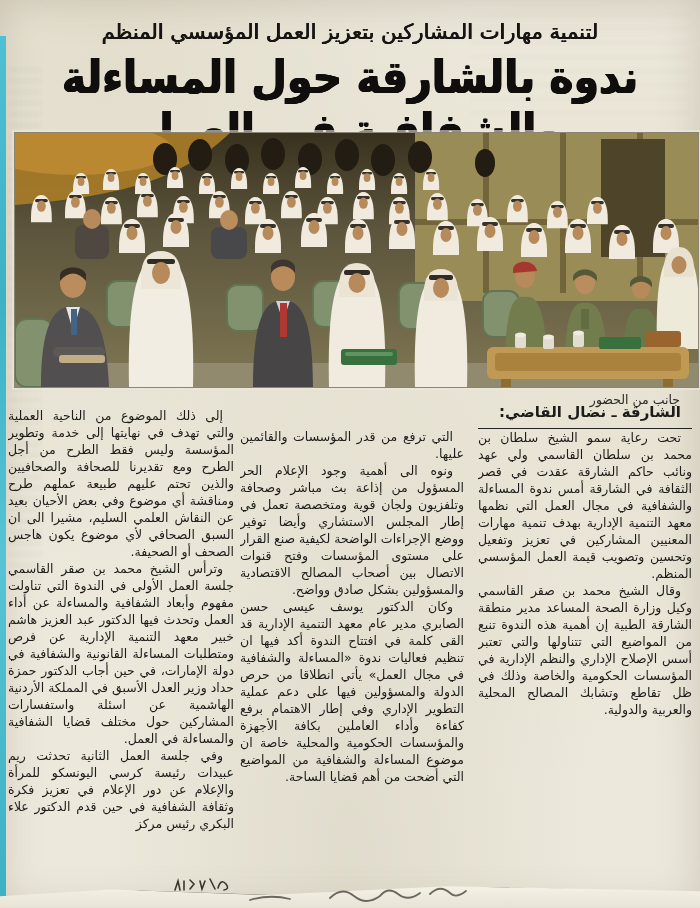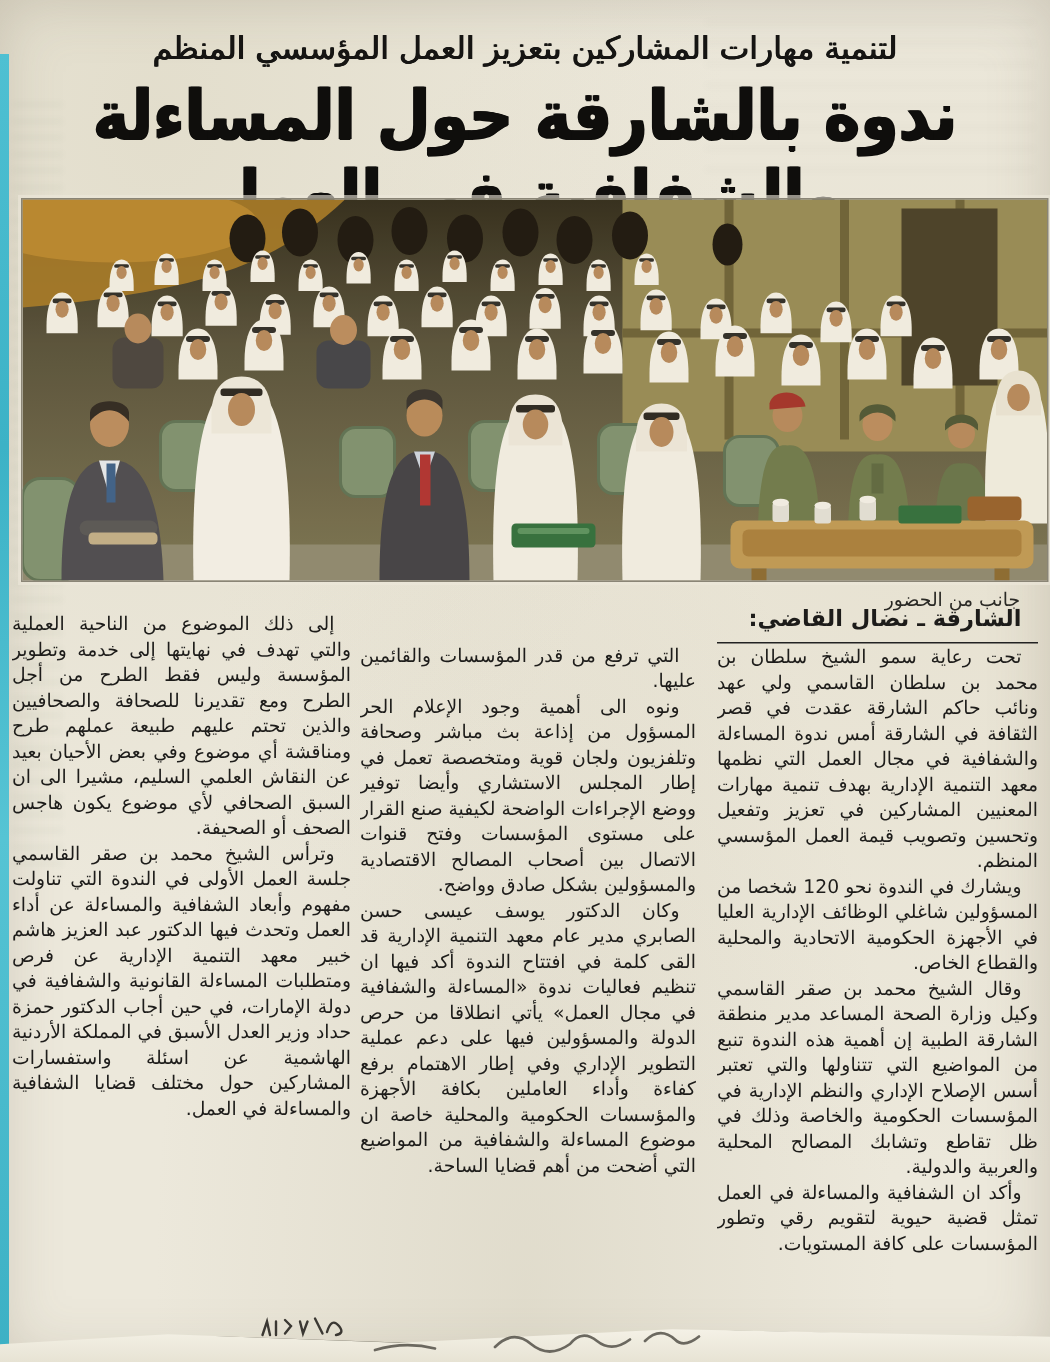--- a/index.html
+++ b/index.html
@@ -249,34 +249,33 @@
 
       <rect width="683" height="254" fill="#c8a060" opacity=".07"></rect>
     </svg>
   </div>
 
   <div class="caption" dir="rtl">جانب من الحضور</div>
 
   <div class="col col-right">
     <p class="byline">الشارقة ـ نضال القاضي:</p>
     <p>تحت رعاية سمو الشيخ سلطان بن محمد بن سلطان القاسمي ولي عهد ونائب حاكم الشارقة عقدت في قصر الثقافة في الشارقة أمس ندوة المساءلة والشفافية في مجال العمل التي نظمها معهد التنمية الإدارية بهدف تنمية مهارات المعنيين المشاركين في تعزيز وتفعيل وتحسين وتصويب قيمة العمل المؤسسي المنظم.</p>
-    <p>ويشارك في الندوة نحو 120 شخصا من المسؤولين شاغلي الوظائف الإدارية العليا في الأجهزة الحكومية الاتحادية والمحلية والقطاع الخاص.</p>
     <p>وقال الشيخ محمد بن صقر القاسمي وكيل وزارة الصحة المساعد مدير منطقة الشارقة الطبية إن أهمية هذه الندوة تنبع من المواضيع التي تتناولها والتي تعتبر أسس الإصلاح الإداري والنظم الإدارية في المؤسسات الحكومية والخاصة وذلك في ظل تقاطع وتشابك المصالح المحلية والعربية والدولية.</p>
-    <p>وأكد ان الشفافية والمساءلة في العمل تمثل قضية حيوية لتقويم رقي وتطور المؤسسات على كافة المستويات.</p>
   </div>
 
   <div class="col col-mid">
     <p>التي ترفع من قدر المؤسسات والقائمين عليها.</p>
     <p>ونوه الى أهمية وجود الإعلام الحر المسؤول من إذاعة بث مباشر وصحافة وتلفزيون ولجان قوية ومتخصصة تعمل في إطار المجلس الاستشاري وأيضا توفير ووضع الإجراءات الواضحة لكيفية صنع القرار على مستوى المؤسسات وفتح قنوات الاتصال بين أصحاب المصالح الاقتصادية والمسؤولين بشكل صادق وواضح.</p>
     <p>وكان الدكتور يوسف عيسى حسن الصابري مدير عام معهد التنمية الإدارية قد القى كلمة في افتتاح الندوة أكد فيها ان تنظيم فعاليات ندوة «المساءلة والشفافية في مجال العمل» يأتي انطلاقا من حرص الدولة والمسؤولين فيها على دعم عملية التطوير الإداري وفي إطار الاهتمام برفع كفاءة وأداء العاملين بكافة الأجهزة والمؤسسات الحكومية والمحلية خاصة ان موضوع المساءلة والشفافية من المواضيع التي أضحت من أهم قضايا الساحة.</p>
   </div>
 
   <div class="col col-left">
     <p>إلى ذلك الموضوع من الناحية العملية والتي تهدف في نهايتها إلى خدمة وتطوير المؤسسة وليس فقط الطرح من أجل الطرح ومع تقديرنا للصحافة والصحافيين والذين تحتم عليهم طبيعة عملهم طرح ومناقشة أي موضوع وفي بعض الأحيان بعيد عن النقاش العلمي السليم، مشيرا الى ان السبق الصحافي لأي موضوع يكون هاجس الصحف أو الصحيفة.</p>
     <p>وترأس الشيخ محمد بن صقر القاسمي جلسة العمل الأولى في الندوة التي تناولت مفهوم وأبعاد الشفافية والمساءلة عن أداء العمل وتحدث فيها الدكتور عبد العزيز هاشم خبير معهد التنمية الإدارية عن فرص ومتطلبات المساءلة القانونية والشفافية في دولة الإمارات، في حين أجاب الدكتور حمزة حداد وزير العدل الأسبق في المملكة الأردنية الهاشمية عن اسئلة واستفسارات المشاركين حول مختلف قضايا الشفافية والمساءلة في العمل.</p>
+    <p>وفي جلسة العمل الثانية تحدثت ريم عبيدات رئيسة كرسي اليونسكو للمرأة والإعلام عن دور الإعلام في تعزيز فكرة وثقافة الشفافية في حين قدم الدكتور علاء البكري رئيس مركز</p>
   </div>
 
   <div class="fold-shadow"></div>
   <div class="fold"></div>
   <svg class="scribbles" viewBox="0 0 700 40" xmlns="http://www.w3.org/2000/svg">
     <g stroke="#3b3833" stroke-width="1.6" fill="none" stroke-linecap="round">
       <path d="M175,22 l3,-9 l2,9 M184,13 l0,9 M190,12 l4,4 l-4,5 M200,13 l2,8 l3,-8 M210,11 l5,10"></path>
       <path d="M218,20 q3,-10 8,-4 q4,5 -2,6"></path>
     </g>
     <g stroke="#55524a" stroke-width="1.8" fill="none" stroke-linecap="round" opacity=".85">

